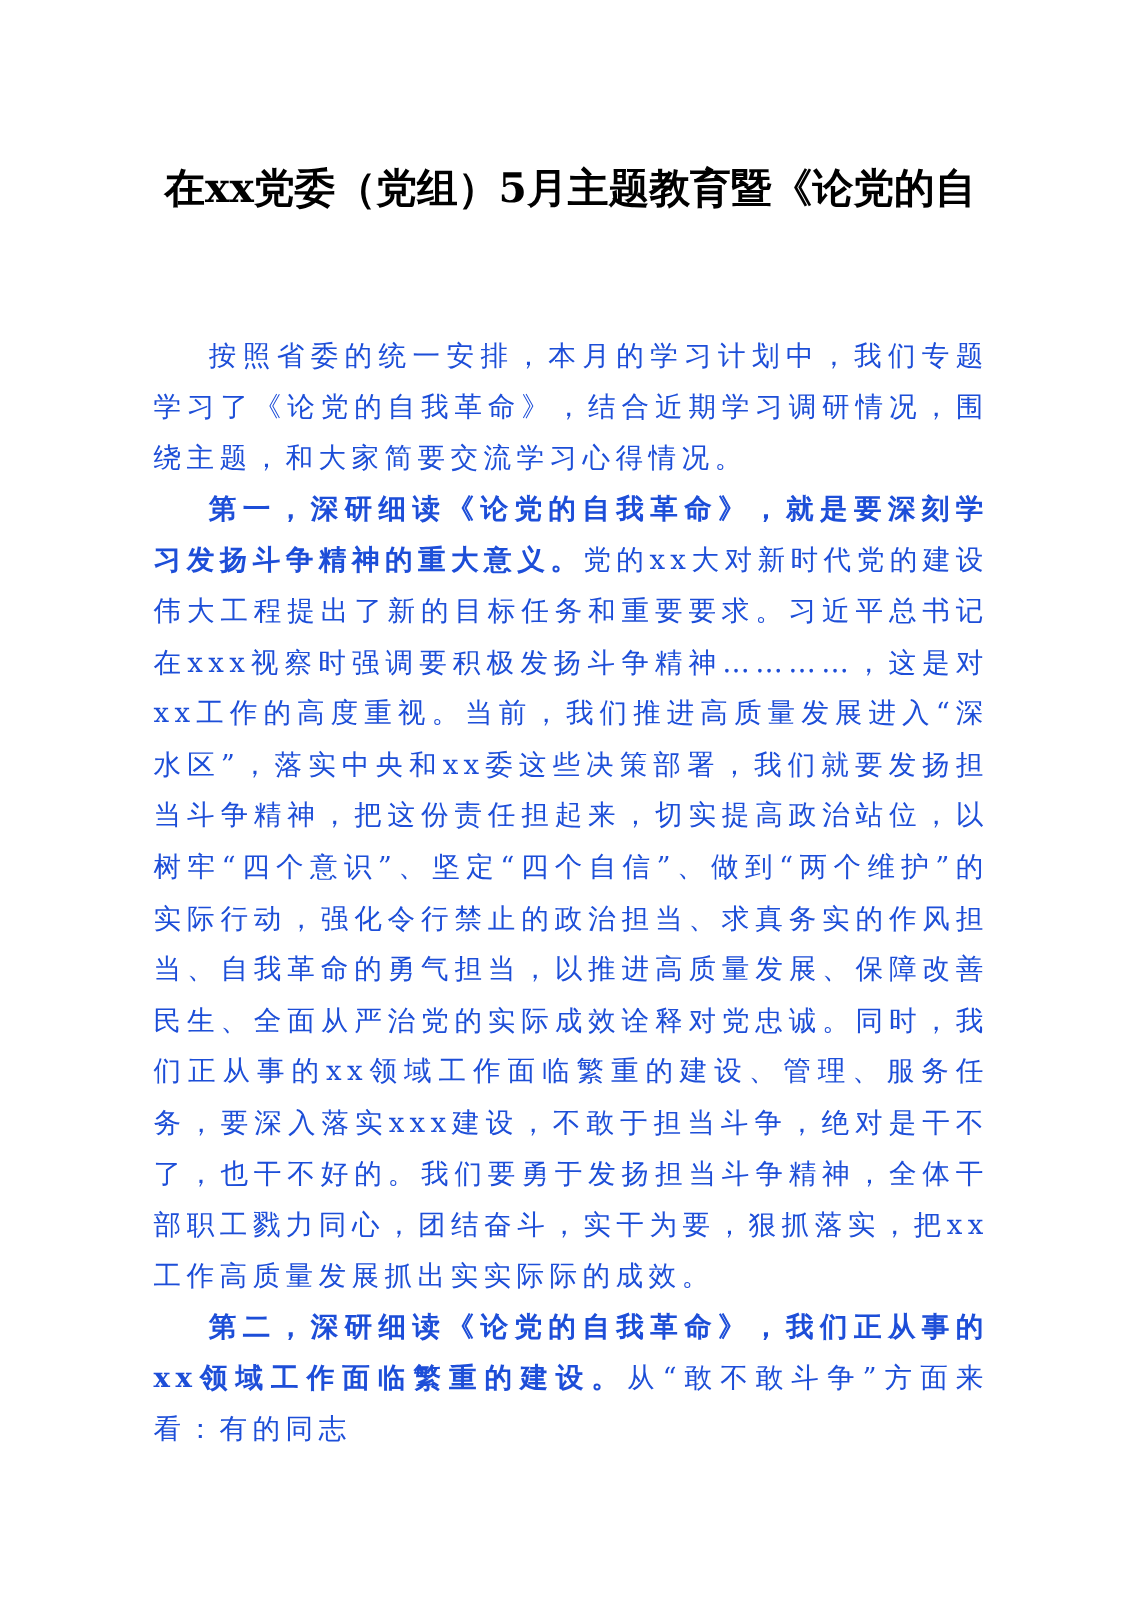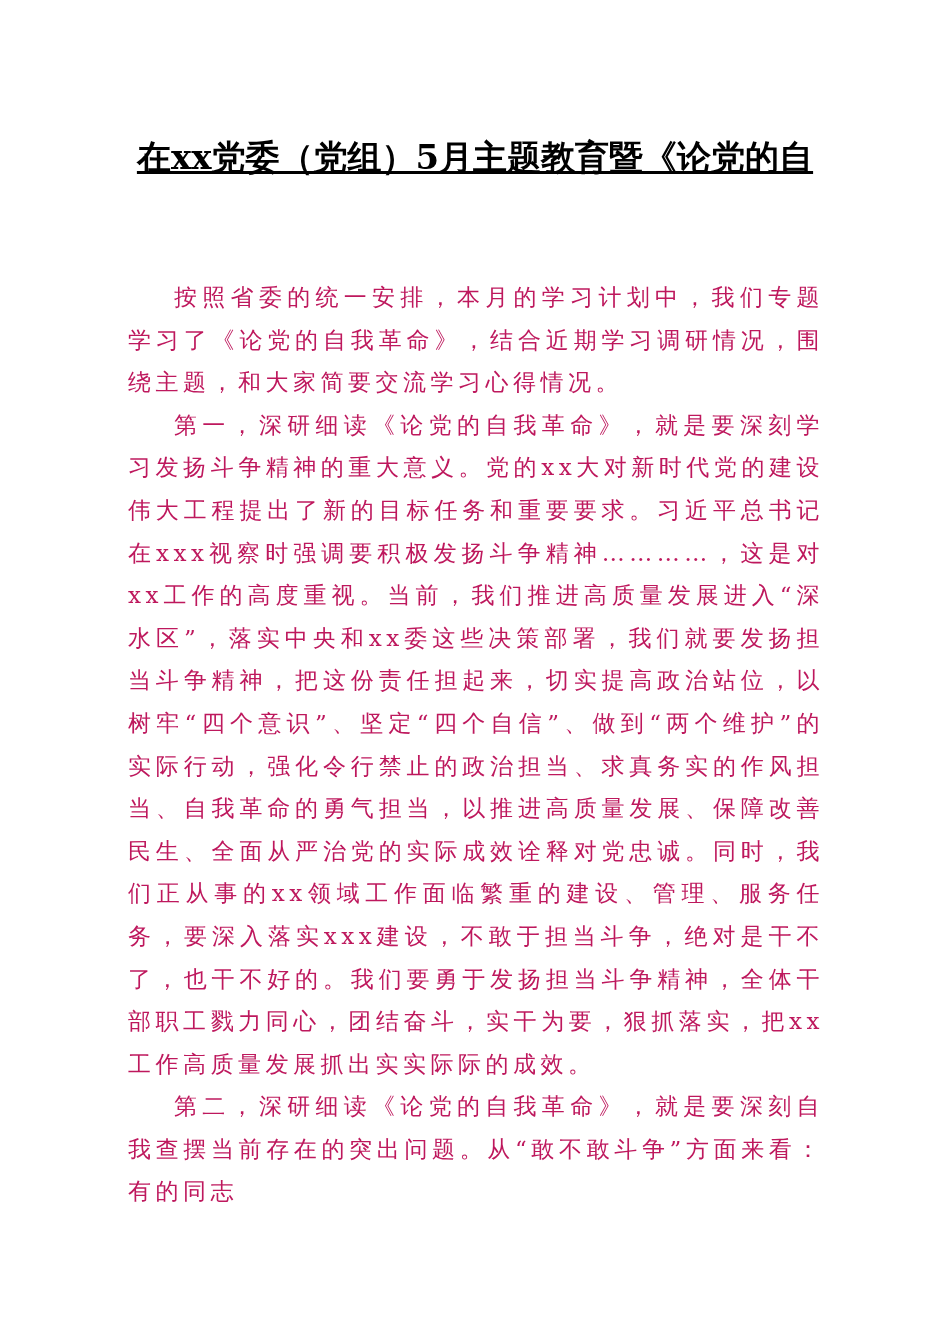--- a/index.html
+++ b/index.html
@@ -10,47 +10,46 @@
     }
     .title {
       position: absolute; left: 100px; top: 133px; width: 750px;
       text-align: center;
       font-family: "DejaVu Serif", "Liberation Serif", serif;
       font-weight: bold;
       font-size: 34px;
       line-height: 48px;
       color: #000;
       letter-spacing: 0px;
-      text-decoration: underline;
     }
     .body-text {
       position: absolute; left: 128px; top: 276px; width: 696px;
       font-family: "DejaVu Serif", "Liberation Serif", serif;
       font-size: 23px;
       line-height: 42.6px;
-      color: #be185d;
+      color: #1d4ed8;
       text-align: justify;
       text-justify: inter-character;
       letter-spacing: 4.5px;
     }
     .para { margin: 0; text-indent: 2em; }
-    .lead { font-weight: normal; }
+    .lead { font-weight: bold; }
   </style>
 </head>
 <body>
 
 <div class="page">
   <div class="title">
     <div>在xx党委（党组）5月主题教育暨《论党的自</div>
   </div>
 
   <div class="body-text">
     <p class="para">
       <span class="lead"></span><span>按照省委的统一安排，本月的学习计划中，我们专题学习了《论党的自我革命》，结合近期学习调研情况，围绕主题，和大家简要交流学习心得情况。</span>
     </p>
     <p class="para">
       <span class="lead">第一，深研细读《论党的自我革命》，就是要深刻学习发扬斗争精神的重大意义。</span><span>党的xx大对新时代党的建设伟大工程提出了新的目标任务和重要要求。习近平总书记在xxx视察时强调要积极发扬斗争精神…………，这是对xx工作的高度重视。当前，我们推进高质量发展进入“深水区”，落实中央和xx委这些决策部署，我们就要发扬担当斗争精神，把这份责任担起来，切实提高政治站位，以树牢“四个意识”、坚定“四个自信”、做到“两个维护”的实际行动，强化令行禁止的政治担当、求真务实的作风担当、自我革命的勇气担当，以推进高质量发展、保障改善民生、全面从严治党的实际成效诠释对党忠诚。同时，我们正从事的xx领域工作面临繁重的建设、管理、服务任务，要深入落实xxx建设，不敢于担当斗争，绝对是干不了，也干不好的。我们要勇于发扬担当斗争精神，全体干部职工戮力同心，团结奋斗，实干为要，狠抓落实，把xx工作高质量发展抓出实实际际的成效。</span>
     </p>
     <p class="para">
-      <span class="lead">第二，深研细读《论党的自我革命》，就是要深刻自我查摆当前存在的突出问题。</span><span>从“敢不敢斗争”方面来看：有的同志</span>
+      <span class="lead">第二，深研细读《论党的自我革命》，我们正从事的xx领域工作面临繁重的建设。</span><span>从“敢不敢斗争”方面来看：有的同志</span>
     </p>
   </div>
 </div>
 
 </body></html>

